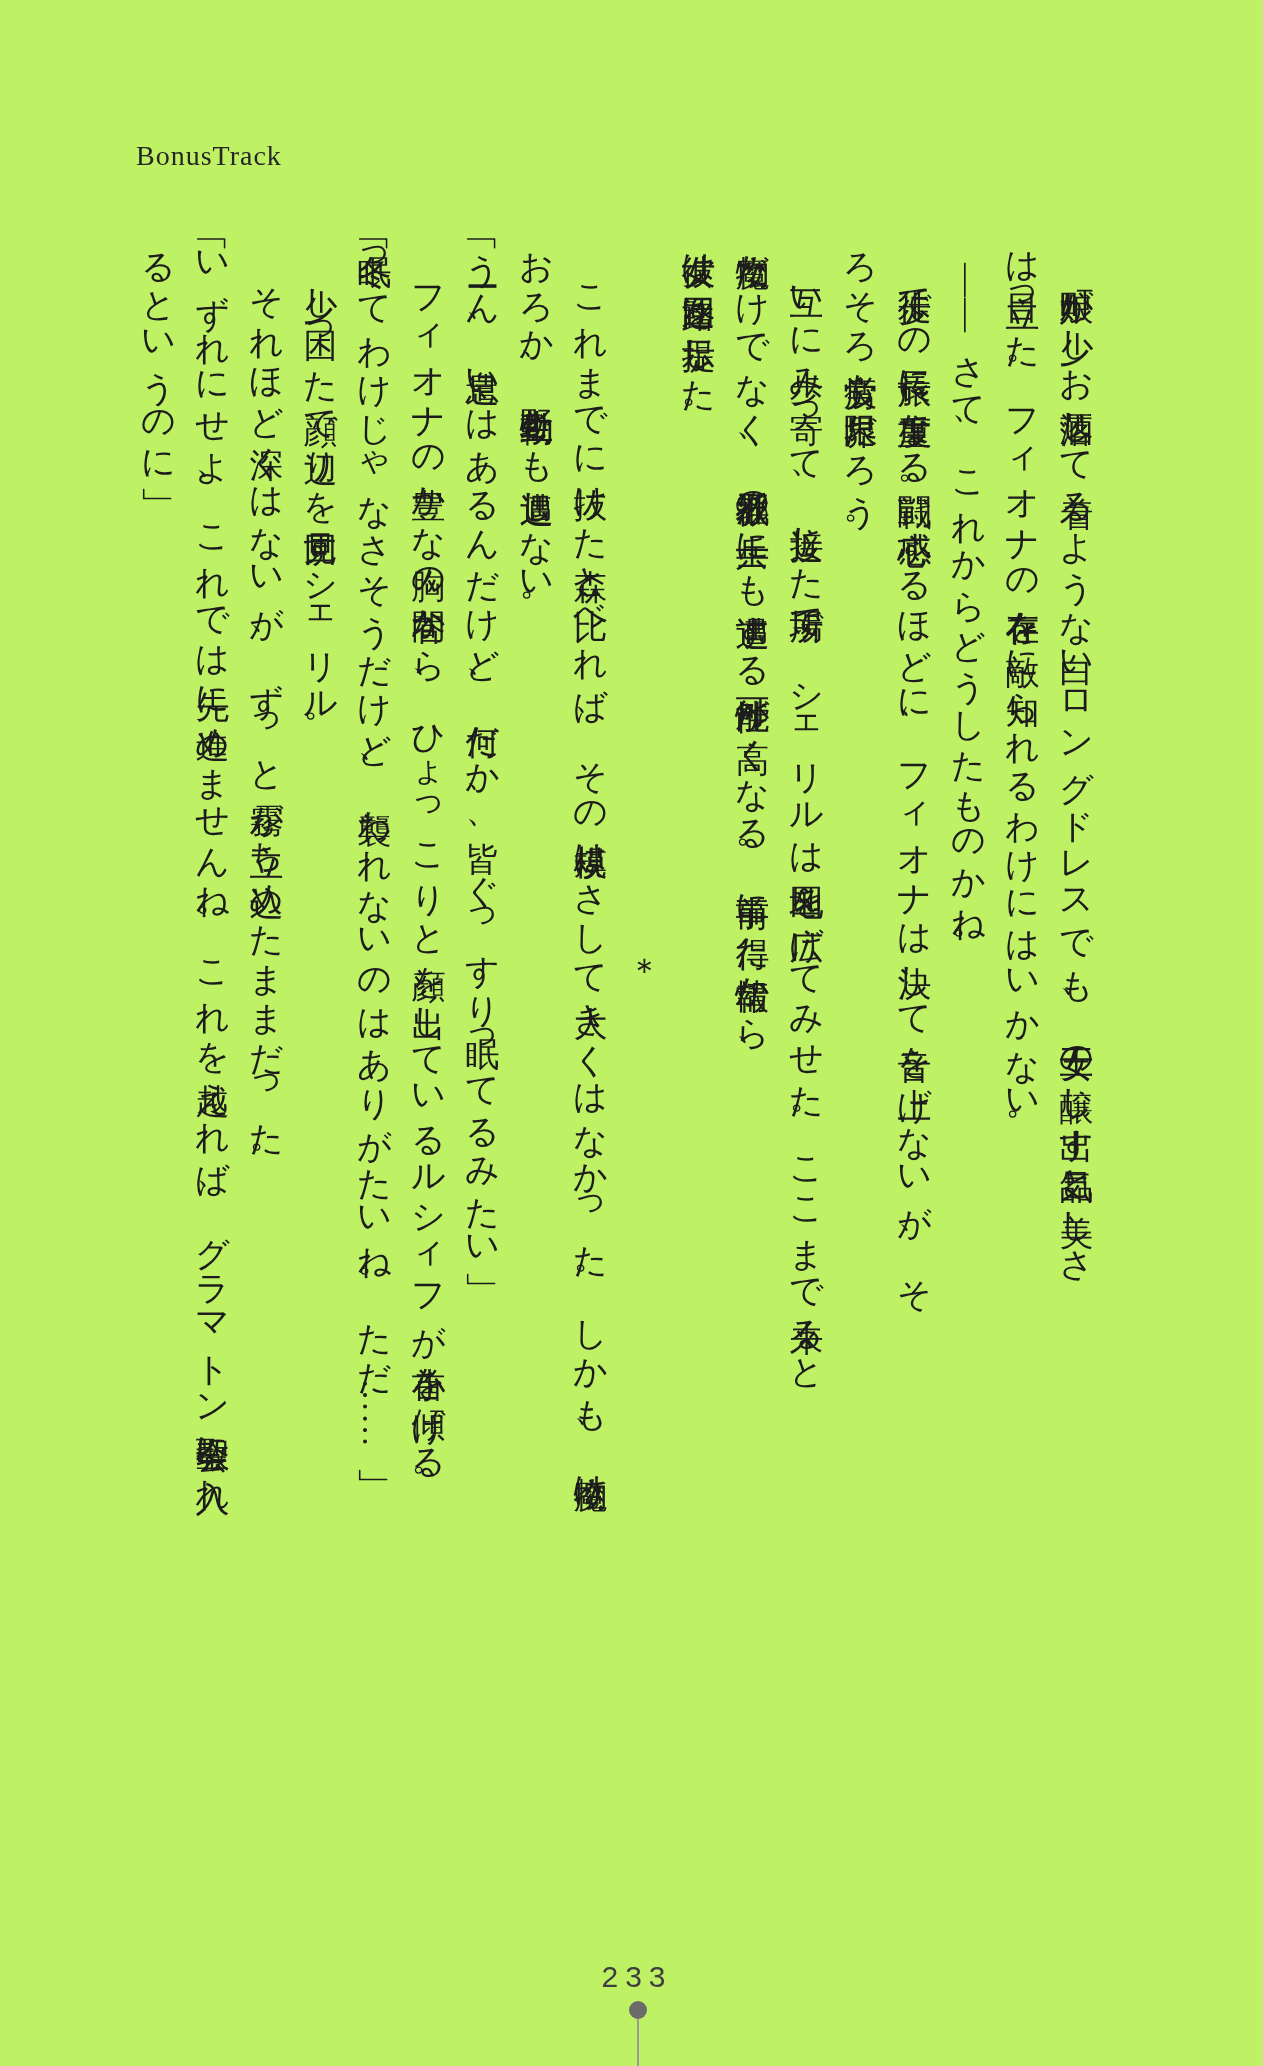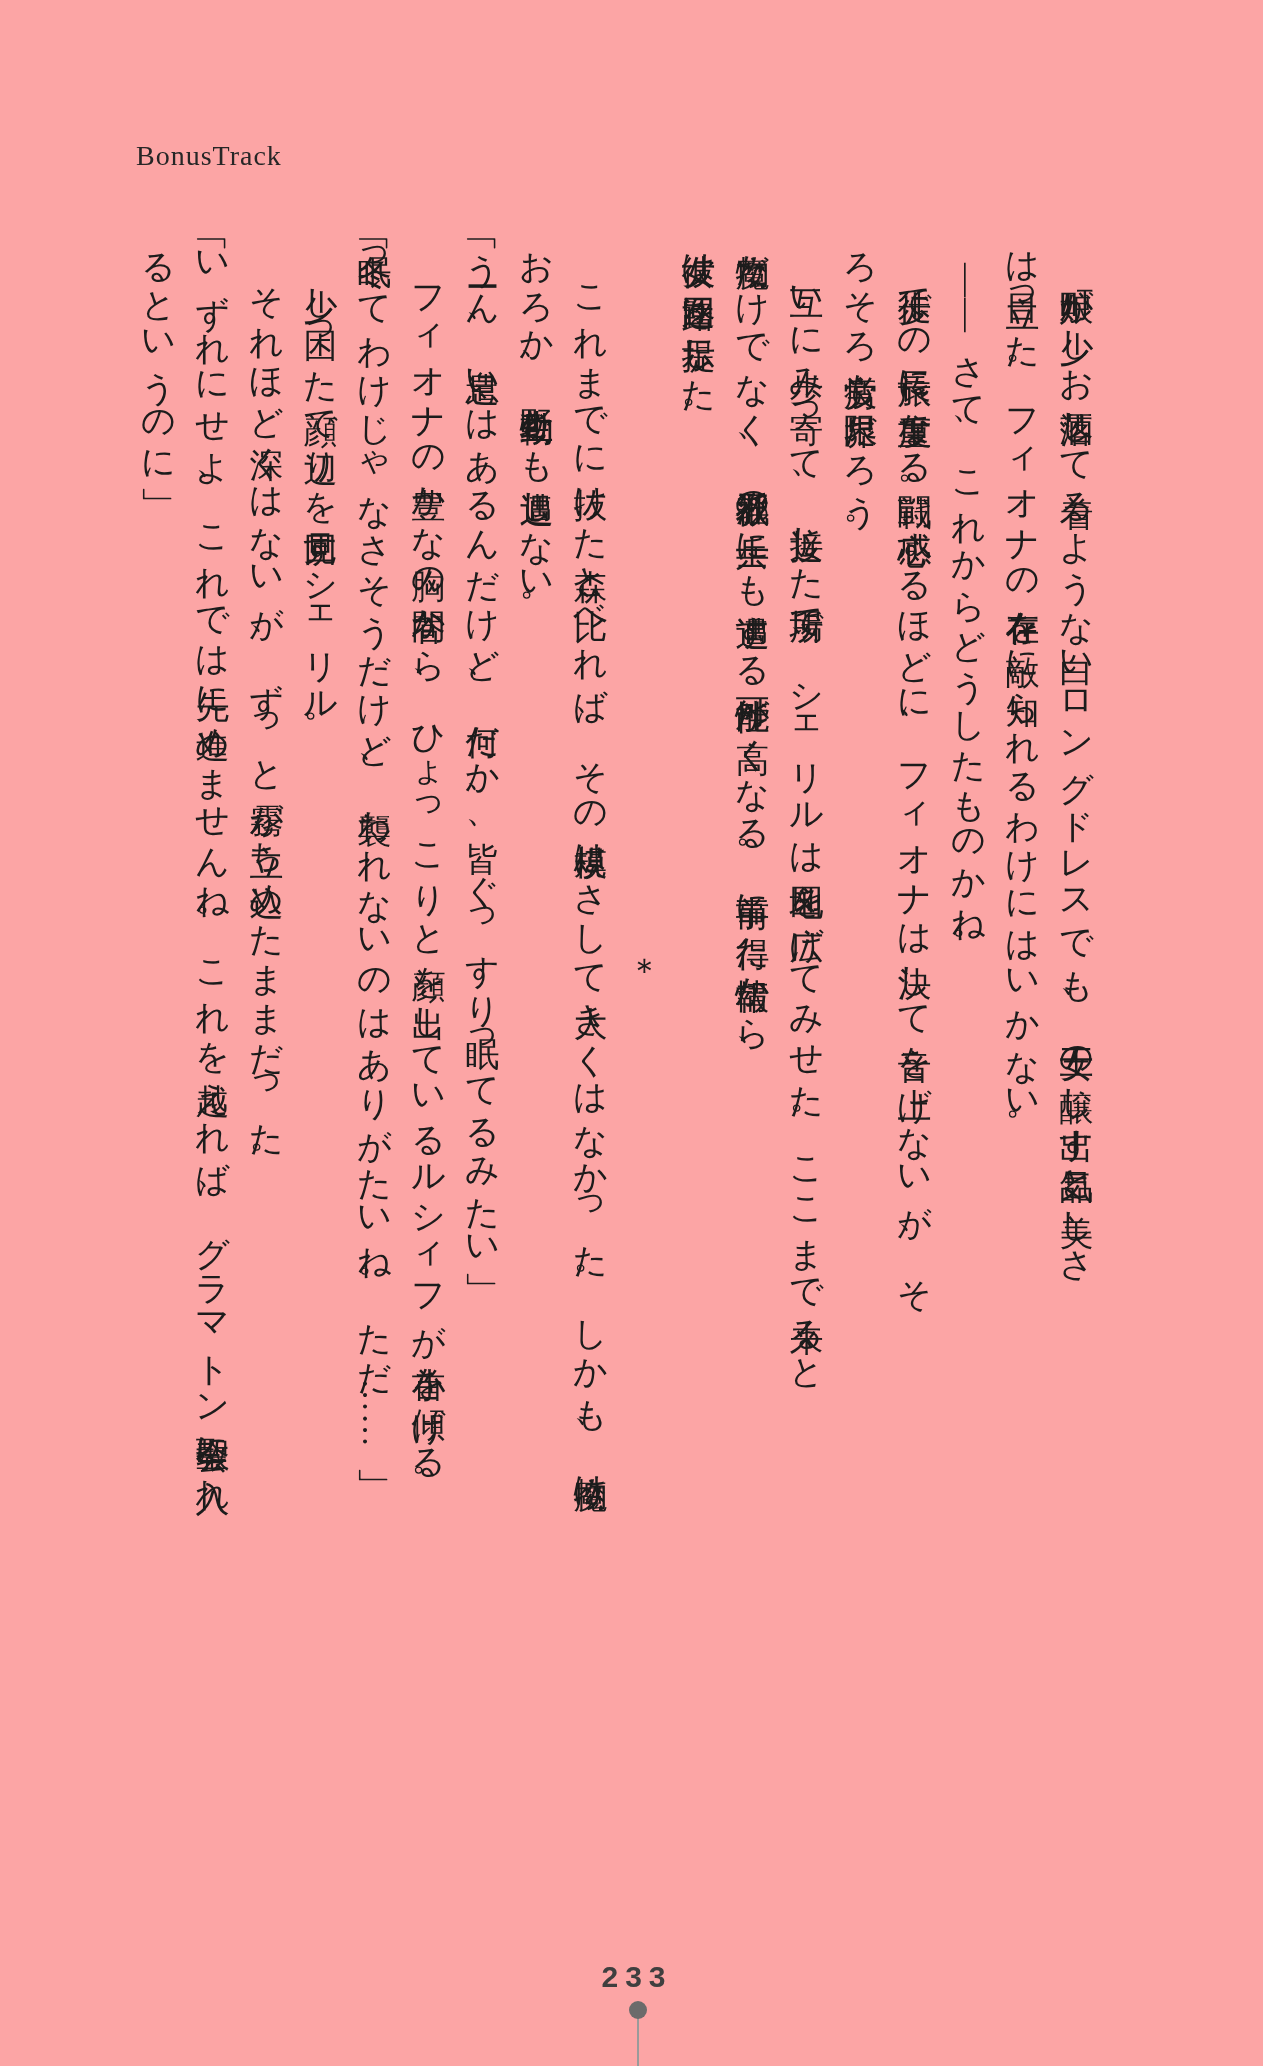--- a/index.html
+++ b/index.html
@@ -10,21 +10,21 @@
   body {
     position: relative;
     width: 1263px;
     height: 2066px;
     overflow: hidden;
     font-family: "Liberation Serif", serif;
   }
   .page {
     position: absolute;
     inset: 0;
-    background: #fca5a5;
+    background: #bef264;
     padding-left: 29px;
   }
   .running-head {
     position: absolute;
     left: 136px;
     top: 140px;
     font-family: "Liberation Serif", serif;
     font-size: 28px;
     letter-spacing: 1px;
     color: #262626;
@@ -54,21 +54,21 @@
     text-align: center;
   }
   .page-number {
     position: absolute;
     left: 562px;
     top: 1960px;
     width: 150px;
     text-align: center;
     font-family: "Liberation Sans", sans-serif;
     font-size: 30px;
-    font-weight: bold;
+    font-weight: normal;
     letter-spacing: 7px;
     color: #3f3f3f;
   }
   .marker-dot {
     position: absolute;
     left: 629px;
     top: 2001px;
     width: 18px;
     height: 18px;
     border-radius: 50%;

